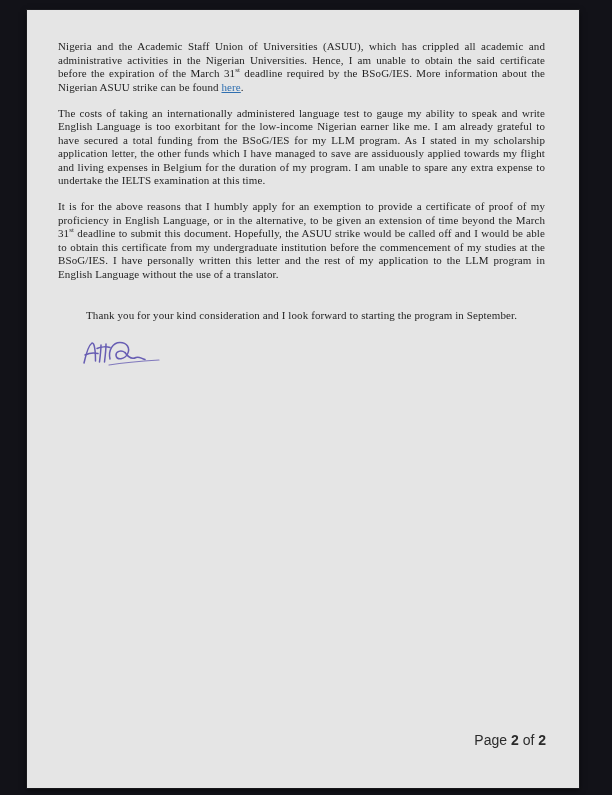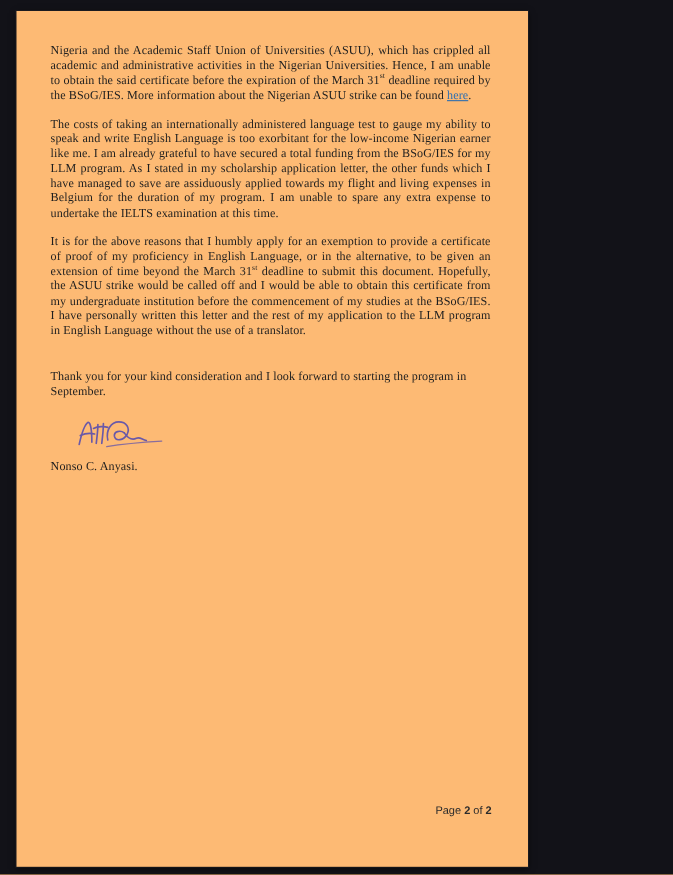--- a/index.html
+++ b/index.html
@@ -9,25 +9,25 @@
   body {
     width: 612px;
     height: 795px;
     background: #121218;
     position: relative;
     overflow: hidden;
     font-family: "Liberation Serif", serif;
   }
   .page {
     position: absolute;
-    left: 15px;
+    left: 27px;
     top: 10px;
-    width: 465px;
+    width: 552px;
     height: 778px;
-    background: #fdba74;
+    background: #e5e5e5;
     box-shadow: 0 0 0 1px rgba(255,255,255,0.05), 0 2px 6px rgba(0,0,0,0.6);
   }
   .content {
     position: absolute;
     left: 31px;
     right: 34px;
     top: 30px;
     font-size: 11px;
     line-height: 13.5px;
     text-align: justify;
@@ -41,37 +41,37 @@
     font-size: 7px;
     line-height: 0;
     vertical-align: super;
   }
   a.doclink {
     color: #2f6fb0;
     text-decoration: underline;
     cursor: pointer;
   }
   p.thanks, p.closing {
-    text-align: left;
+    text-align: center;
     margin-top: 28px;
   }
   .signature-wrap {
     margin: 12px 0 4px 21px;
     height: 38px;
   }
   p.signer {
     margin: 0;
     text-align: left;
   }
   .footer {
     position: absolute;
     top: 722px;
     right: 33px;
     font-family: "Liberation Sans", sans-serif;
-    font-size: 10px;
+    font-size: 14px;
     color: #2b2b2b;
     white-space: nowrap;
   }
   .footer .b {
     font-weight: bold;
   }
 </style>
 </head>
 <body>
 
@@ -96,21 +96,20 @@
           <path d="M22 10 C22 15 21 23 20.5 27"></path>
           <path d="M27 9 C27 15 26 23 25.5 27"></path>
           <path d="M18 13.5 C22 11.5 28 11.5 31 12.5"></path>
           <path d="M31 24 C29 15 34 7.5 41 7.5 C48 7.5 51.5 13 48.5 19 C45.5 24.5 38 25.5 37 20.5 C36.5 16.5 42 14.5 46 17.5"></path>
           <path d="M46 17.5 C49 22 53 24.5 57 22.5 C60 21 62 23.5 66 24.5"></path>
           <path d="M30 30 C45 27.5 63 26 80 25" stroke-width="1.2" opacity="0.8"></path>
         </g>
       </svg>
     </div>
 
-    <p class="signer">Nonso C. Anyasi.</p>
 
   </div>
 
   <div class="footer">
     <span>Page</span>
     <span class="b">2</span>
     <span>of</span>
     <span class="b">2</span>
   </div>
 

